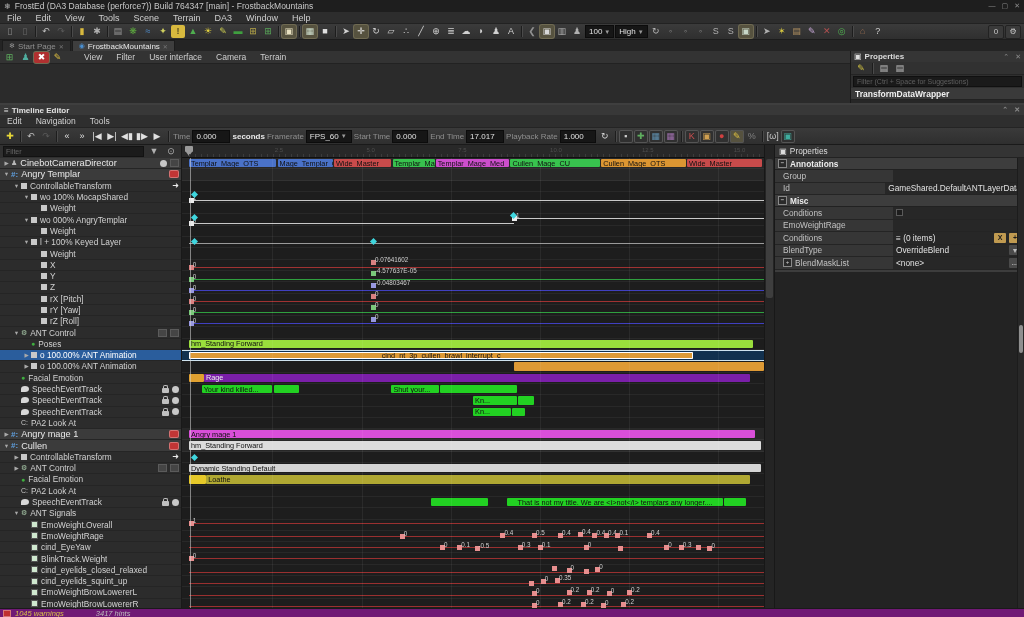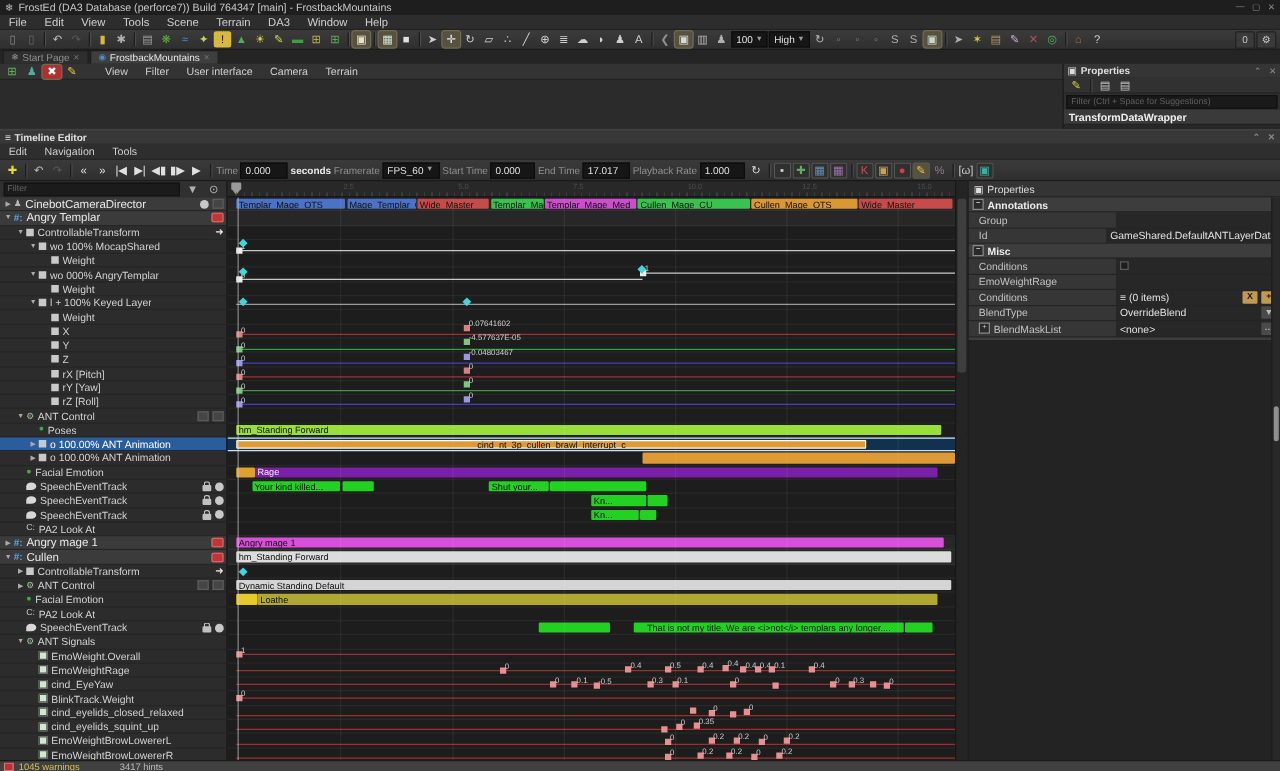--- a/index.html
+++ b/index.html
@@ -104,21 +104,21 @@
   .prow{height:12.5px;display:flex;border-bottom:1px solid #242424;box-sizing:border-box;}
   .plab{width:118px;background:#363636;display:flex;align-items:center;gap:3px;padding-left:8px;color:#c2c2c2;box-sizing:border-box;}
   .pval{flex:1;background:#272727;display:flex;align-items:center;gap:3px;padding:0 3px;color:#e2e2e2;box-sizing:border-box;}
   .cb{width:7px;height:7px;background:#1d1d1d;border:1px solid #5a5a5a;box-sizing:border-box;}
   .pbtn{width:12px;height:10px;background:#c09a50;color:#1a1a1a;display:inline-flex;align-items:center;justify-content:center;font-size:7px;font-weight:bold;border-radius:1px;}
   .pbtn.dim{background:#4a4a4a;color:#bbb;}
   .ppfill{flex:1;background:#232323;border-top:2px solid #3d3d3d;}
   .ppscroll{position:absolute;right:0;top:13px;bottom:0;width:6px;background:#282828;border-left:1px solid #1c1c1c;}
   .ppthumb{position:absolute;left:1px;right:1px;top:37%;height:28px;background:#8f8f8f;border-radius:2px;}
   
-  .status{height:9px;background:#404040;display:flex;align-items:center;gap:4px;padding:0 3px;font-size:7.5px;border-top:1px solid #1a1a1a;box-sizing:border-box;}
+  .status{height:9px;background:#701a75;display:flex;align-items:center;gap:4px;padding:0 3px;font-size:7.5px;border-top:1px solid #1a1a1a;box-sizing:border-box;font-style:italic;}
   .sticon{width:8px;height:7px;background:#c03030;box-shadow:inset 0 0 0 1px rgba(255,255,255,0.35);}
   .warn{color:#d8c04a;}
   .hint{color:#bdbdbd;margin-left:28px;}
   .flake{color:#b8b8b8;font-size:8px;}
   .sep-sp{flex:1;}
 </style>
 </head>
 <body>
 
 <div class="win">

